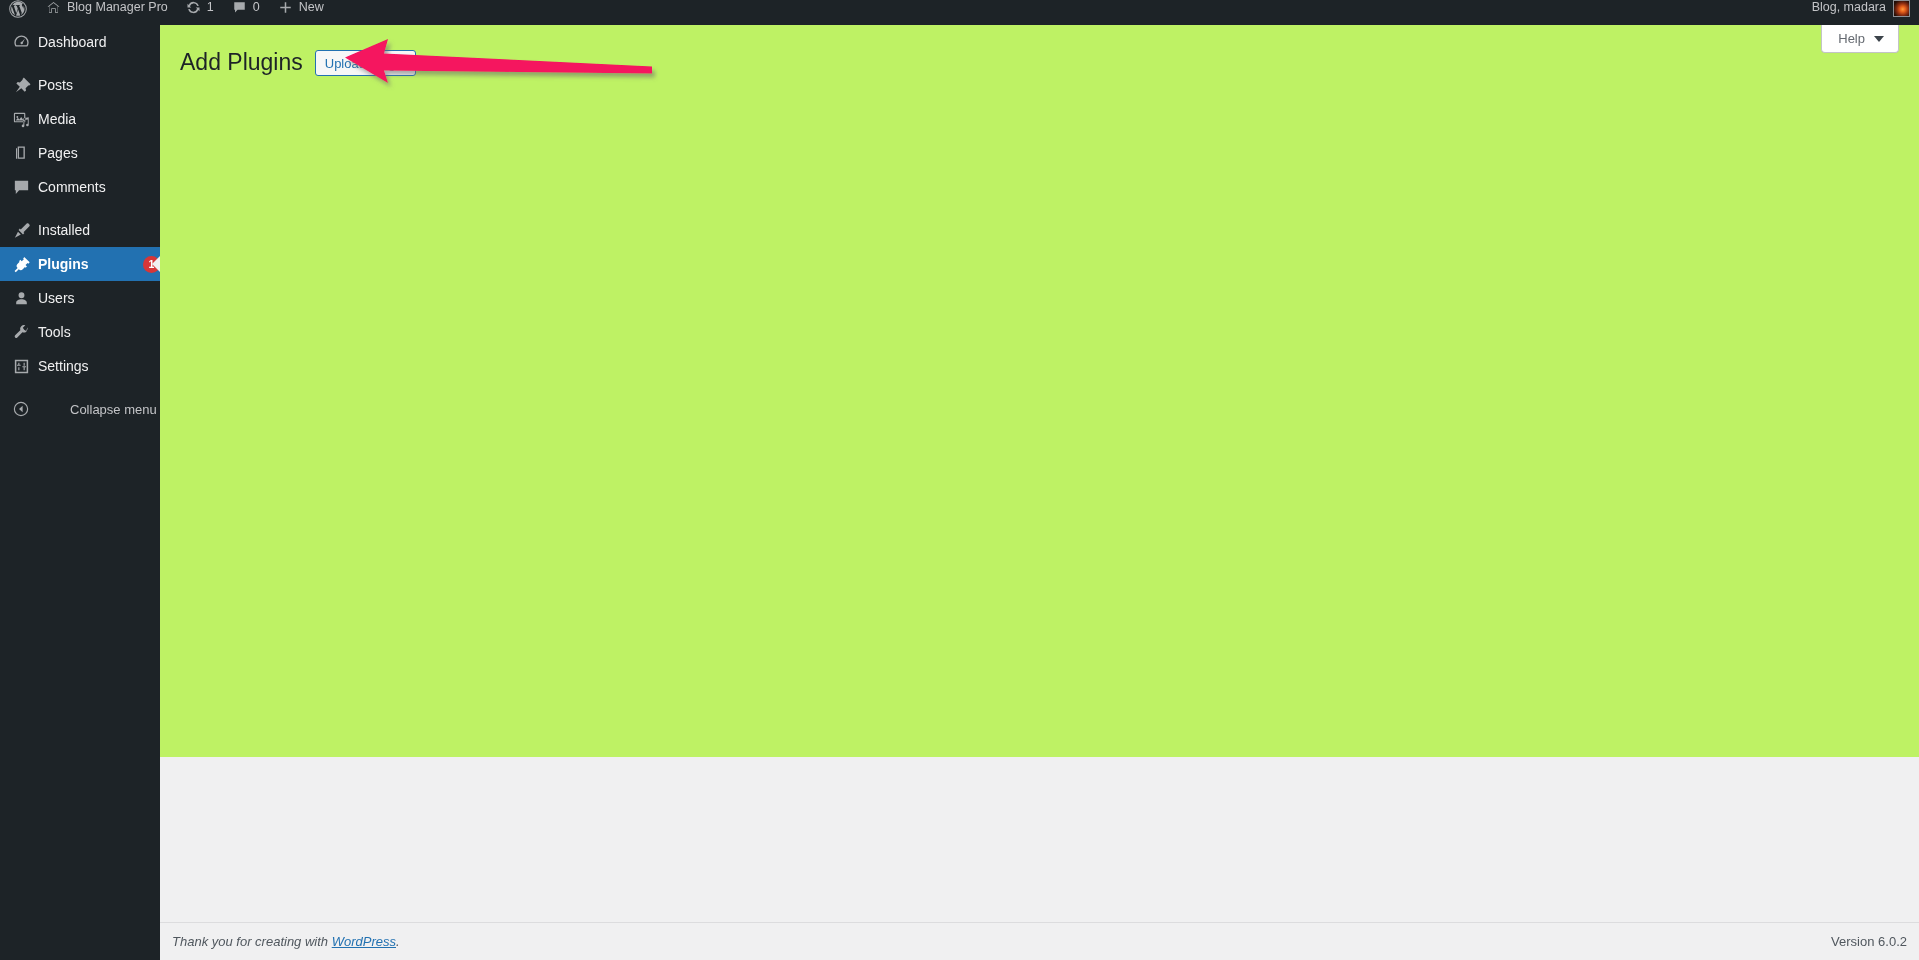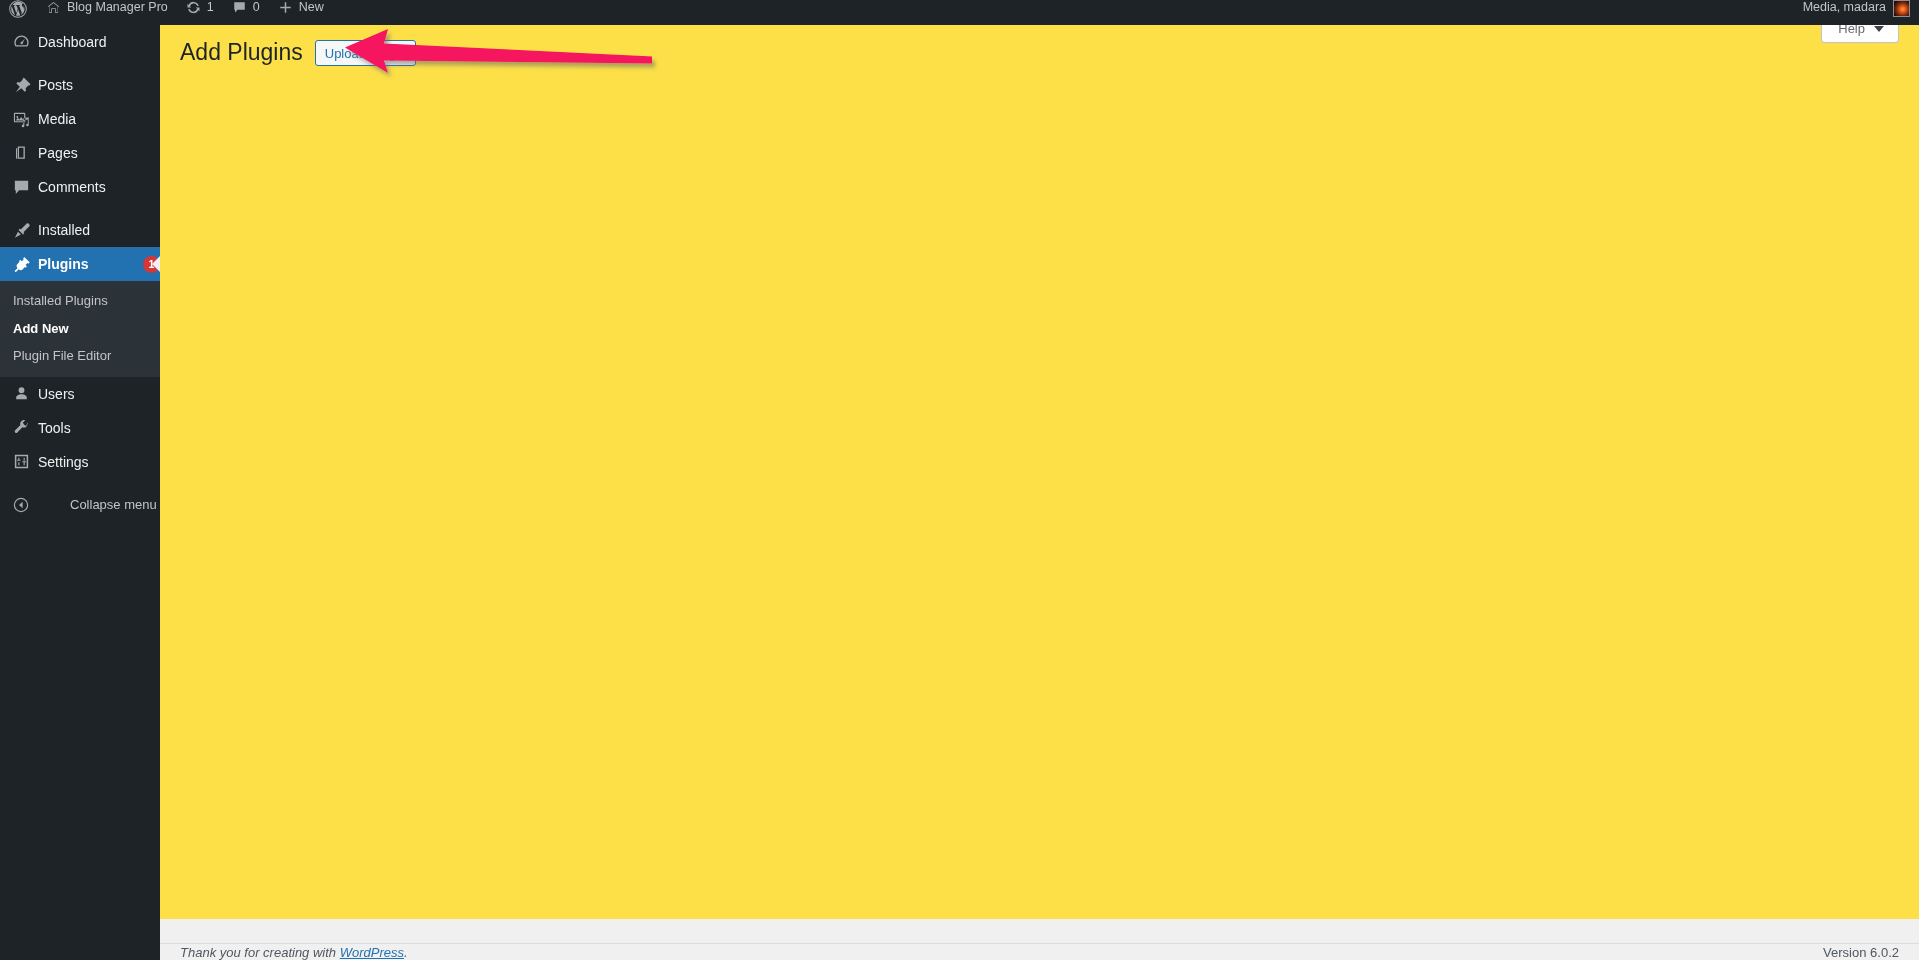--- a/index.html
+++ b/index.html
@@ -112,23 +112,23 @@
     text-decoration: none;
     line-height: 1.35;
   }
   .submenu a.current { color: #fff; font-weight: 600; }
   .collapse-row { color: #c3c4c7; font-size: 13px; gap: 32px; }
   .collapse-row .mi-icon { color: #a7aaad; }
 
   
   #wpcontent {
     position: absolute;
-    left: 160px; top: 15px;
-    width: 1759px; height: 904px;
-    background: #fde047;
+    left: 160px; top: 25px;
+    width: 1759px; height: 732px;
+    background: #bef264;
   }
   #wpbody { position: relative; padding: 0 0 0 20px; }
 
   .screen-meta-links {
     position: absolute;
     top: 0; right: 20px;
     z-index: 20;
   }
   .help-toggle {
     display: inline-flex; align-items: center;
@@ -203,22 +203,22 @@
     text-shadow:
        2px 2px 0 #cfcfcf,
        3px 3px 1px rgba(120,120,120,0.45);
   }
 
   
   #wpfooter {
     position: absolute;
     left: 160px; bottom: 0;
     width: 1759px;
-    height: 17px;
-    padding: 0 20px;
+    height: 38px;
+    padding: 0 12px;
     color: #50575e;
     font-size: 13px;
     display: flex;
     align-items: center;
     border-top: 1px solid #dcdcde;
     background: #f0f0f1;
   }
   #footer-left { font-style: italic; }
   #footer-left a { color: #2271b1; text-decoration: underline; }
   #footer-upgrade { margin-left: auto; color: #50575e; }
@@ -269,21 +269,21 @@
         <svg width="15" height="15" viewBox="0 0 20 20" fill="#a7aaad">
           <path d="M9 3h2v6h6v2h-6v6H9v-6H3V9h6V3z"></path>
         </svg>
       </span>
       <span class="ab-label">New</span>
     </a>
   </div>
 
   <div class="ab-right">
     <a class="ab-item">
-      <span>Media, madara</span>
+      <span>Blog, madara</span>
       <span class="ab-avatar"></span>
     </a>
   </div>
 </div>
 
 <div id="adminmenuwrap">
   <ul id="adminmenu">
 
     <li>
       <a class="menu-top">
@@ -358,31 +358,20 @@
     <li>
       <a class="menu-top current">
         <span class="mi-icon">
           <svg width="19" height="19" viewBox="0 0 20 20" fill="currentColor">
             <path d="M13.1 2.2 11.7 3.6l.75.75-2.2 2.2-1.5-1.5-1.4 1.4.7.7-2.3 2.3a3 3 0 0 0 .15 4.2l-3.2 3.2 1.25 1.25 3.2-3.2a3 3 0 0 0 4.2.15l2.3-2.3.7.7 1.4-1.4-1.5-1.5 2.2-2.2.75.75 1.4-1.4-5.45-5.45z"></path>
           </svg>
         </span>
         <span class="mi-label">Plugins</span>
         <span class="badge">1</span>
       </a>
-      <ul class="submenu">
-        <li>
-          <a>Installed Plugins</a>
-        </li>
-        <li>
-          <a class="current">Add New</a>
-        </li>
-        <li>
-          <a>Plugin File Editor</a>
-        </li>
-      </ul>
     </li>
 
     <li>
       <a class="menu-top">
         <span class="mi-icon">
           <svg width="19" height="19" viewBox="0 0 20 20" fill="currentColor">
             <path d="M10 3.5a3.1 3.1 0 1 1 0 6.2 3.1 3.1 0 0 1 0-6.2zm0 7.4c3.1 0 5.6 1.55 5.6 3.45v1.65H4.4v-1.65c0-1.9 2.5-3.45 5.6-3.45z"></path>
           </svg>
         </span>
         <span class="mi-label">Users</span>

